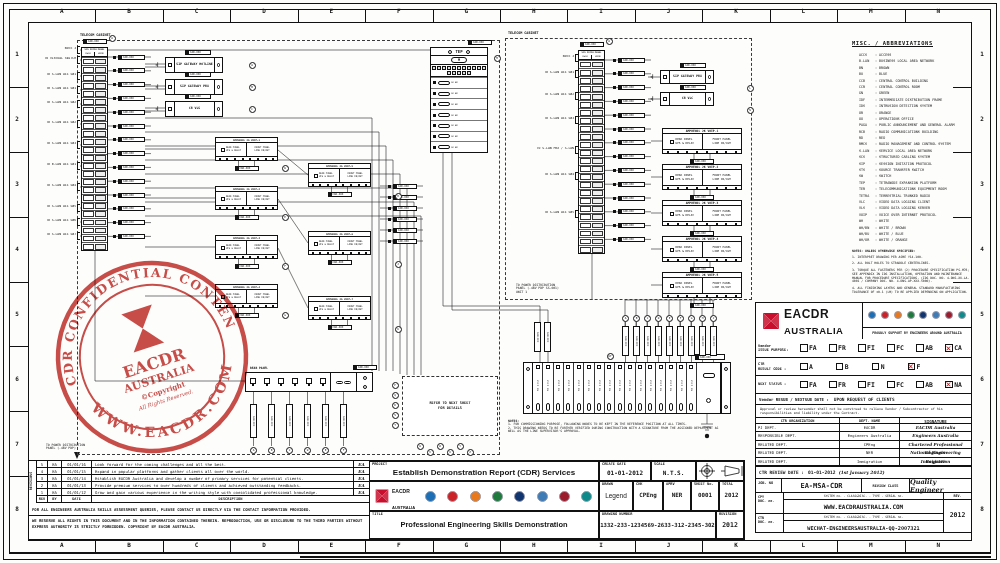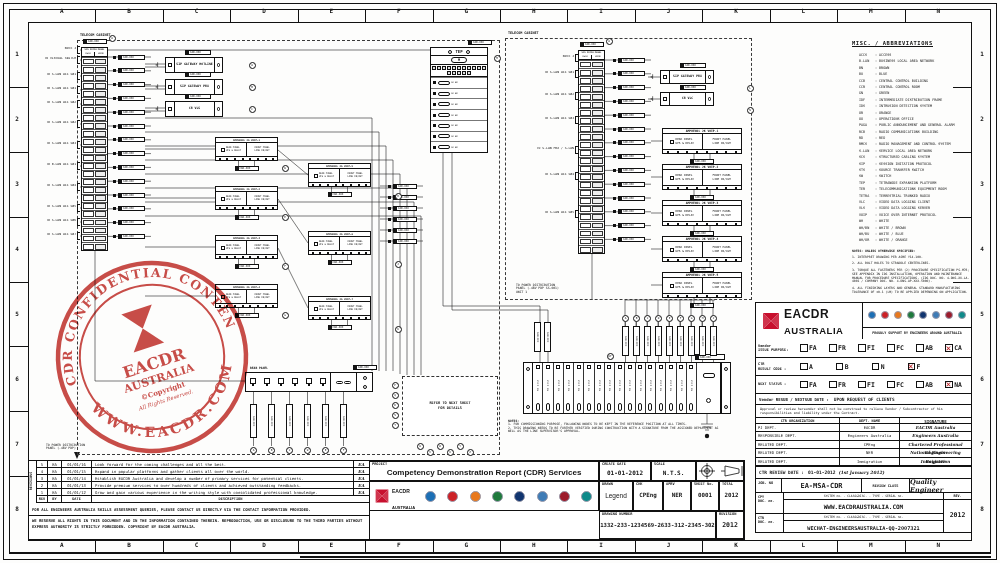--- a/index.html
+++ b/index.html
@@ -1901,21 +1901,21 @@
       <span style="width:14px;text-align:center;border-right:.6px solid #111">BY</span>
       <span style="width:30px;text-align:center;border-right:.6px solid #111">DATE</span>
       <span style="flex:1;text-align:center">DESCRIPTION</span>
     </div>
     <div class="a" style="left:0;top:42px;width:340px;height:13px;border-bottom:.8px solid #111;font-size:3.9px;font-weight:bold;display:flex;align-items:center;padding:0 3px">FOR ALL ENGINEERS AUSTRALIA SKILLS ASSESSMENT QUERIES, PLEASE CONTACT US DIRECTLY VIA THE CONTACT INFORMATION PROVIDED.</div>
     <div class="a" style="left:0;top:55px;width:340px;bottom:0;font-size:3.9px;font-weight:bold;line-height:1.45;padding:2px 3px">WE RESERVE ALL RIGHTS IN THIS DOCUMENT AND IN THE INFORMATION CONTAINED THEREIN. REPRODUCTION, USE OR DISCLOSURE TO THE THIRD PARTIES WITHOUT EXPRESS AUTHORITY IS STRICTLY FORBIDDEN. COPYRIGHT BY EACDR AUSTRALIA.</div>
     <div class="a" style="left:340px;top:0;width:0.9px;bottom:0;background:#111"></div>
 
     <div class="cell" style="left:340px;top:0;width:230px;height:20px">
       <span class="lab">PROJECT</span>
-      <div class="val" style="font-size:8px;font-weight:600;text-align:center;margin-top:1px;font-family:'Liberation Sans',sans-serif">Competency Demonstration Report (CDR) Services</div>
+      <div class="val" style="font-size:8px;font-weight:600;text-align:center;margin-top:1px;font-family:'Liberation Sans',sans-serif">Establish Demonstration Report (CDR) Services</div>
     </div>
     <div class="cell" style="left:340px;top:20px;width:230px;height:30px;display:flex;align-items:center">
       <span id="tb-logo-slot" style="margin:0 2px 0 4px">
           <svg width="16" height="16" viewBox="0 0 20 20">
             <path d="M2,2 L18,2 L10,10 Z" fill="#c8102e"></path>
             <path d="M2,18 L18,18 L10,10 Z" fill="#c8102e"></path>
             <path d="M2,2 L10,10 L2,18 Z" fill="#c8102e" opacity=".85"></path>
             <path d="M18,2 L10,10 L18,18 Z" fill="#c8102e" opacity=".85"></path>
           </svg>
         </span>
@@ -1927,20 +1927,24 @@
           <span style="width:11px;height:11px;border-radius:50%;background:#1c6fb5;display:inline-block;border:.6px solid #99a"></span>
           <span style="width:11px;height:11px;border-radius:50%;background:#cc2127;display:inline-block;border:.6px solid #99a"></span>
           <span style="width:11px;height:11px;border-radius:50%;background:#e8791d;display:inline-block;border:.6px solid #99a"></span>
           <span style="width:11px;height:11px;border-radius:50%;background:#1f7a3d;display:inline-block;border:.6px solid #99a"></span>
           <span style="width:11px;height:11px;border-radius:50%;background:#11356f;display:inline-block;border:.6px solid #99a"></span>
           <span style="width:11px;height:11px;border-radius:50%;background:#3f7cb6;display:inline-block;border:.6px solid #99a"></span>
           <span style="width:11px;height:11px;border-radius:50%;background:#9c1c2c;display:inline-block;border:.6px solid #99a"></span>
           <span style="width:11px;height:11px;border-radius:50%;background:#0e8a8a;display:inline-block;border:.6px solid #99a"></span>
         </span>
     </div>
+    <div class="cell" style="left:340px;top:50px;width:230px;bottom:0">
+      <span class="lab">TITLE</span>
+      <div class="val" style="font-size:7.5px;font-weight:600;text-align:center;margin-top:3px;font-family:'Liberation Sans',sans-serif">Professional Engineering Skills Demonstration</div>
+    </div>
 
     <div class="cell" style="left:570px;top:0;width:52px;height:20px">
       <span class="lab">CREATE DATE</span>
       <div style="font-size:6px;font-weight:bold;text-align:center;margin-top:2px">01-01-2012</div>
     </div>
     <div class="cell" style="left:622px;top:0;width:45px;height:20px">
       <span class="lab">SCALE</span>
       <div style="font-size:6px;font-weight:bold;text-align:center;margin-top:2px">N.T.S.</div>
     </div>
     <div class="cell" style="left:667px;top:0;right:0;height:20px">

